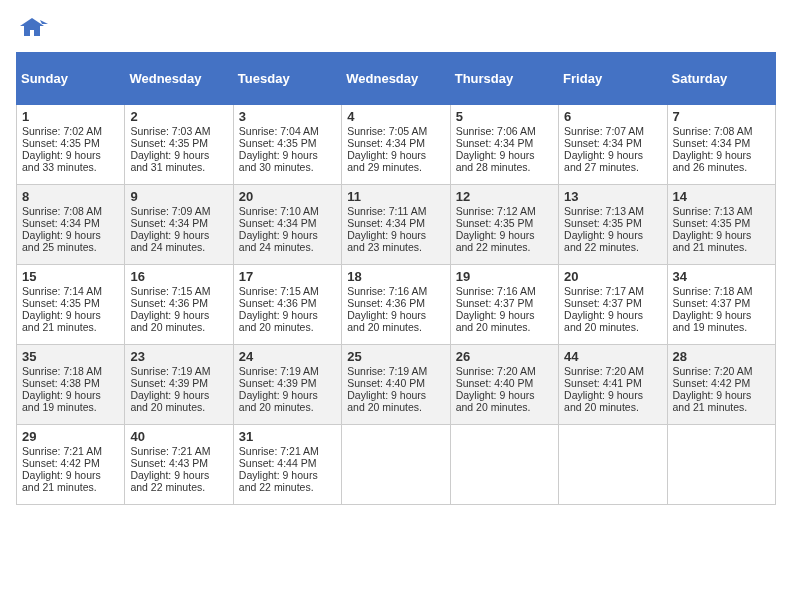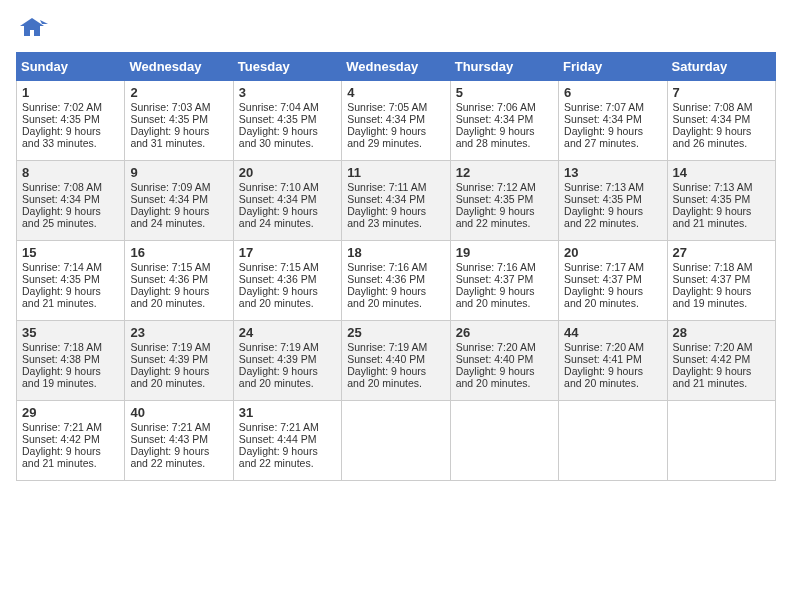--- a/index.html
+++ b/index.html
@@ -46,21 +46,21 @@
     .calendar-table {
       width: 100%;
       border-collapse: collapse;
       table-layout: fixed;
     }
     .calendar-table th {
       background: #4472C4;
       color: #fff;
       font-size: 13px;
       font-weight: bold;
-      padding: 6px 4px;
+      padding: 18px 4px;
       text-align: left;
       border: 1px solid #4472C4;
     }
     .calendar-table td {
       border: 1px solid #ccc;
       vertical-align: top;
       padding: 4px 5px;
       font-size: 10.5px;
       color: #333;
       height: 80px;
@@ -130,21 +130,21 @@
         <td><span class="day-number">13</span><span>Sunrise: 7:13 AM</span><br><span>Sunset: 4:35 PM</span><br><span>Daylight: 9 hours and 22 minutes.</span></td>
         <td><span class="day-number">14</span><span>Sunrise: 7:13 AM</span><br><span>Sunset: 4:35 PM</span><br><span>Daylight: 9 hours and 21 minutes.</span></td>
       </tr>
       <tr>
         <td><span class="day-number">15</span><span>Sunrise: 7:14 AM</span><br><span>Sunset: 4:35 PM</span><br><span>Daylight: 9 hours and 21 minutes.</span></td>
         <td><span class="day-number">16</span><span>Sunrise: 7:15 AM</span><br><span>Sunset: 4:36 PM</span><br><span>Daylight: 9 hours and 20 minutes.</span></td>
         <td><span class="day-number">17</span><span>Sunrise: 7:15 AM</span><br><span>Sunset: 4:36 PM</span><br><span>Daylight: 9 hours and 20 minutes.</span></td>
         <td><span class="day-number">18</span><span>Sunrise: 7:16 AM</span><br><span>Sunset: 4:36 PM</span><br><span>Daylight: 9 hours and 20 minutes.</span></td>
         <td><span class="day-number">19</span><span>Sunrise: 7:16 AM</span><br><span>Sunset: 4:37 PM</span><br><span>Daylight: 9 hours and 20 minutes.</span></td>
         <td><span class="day-number">20</span><span>Sunrise: 7:17 AM</span><br><span>Sunset: 4:37 PM</span><br><span>Daylight: 9 hours and 20 minutes.</span></td>
-        <td><span class="day-number">27</span><span>Sunrise: 7:18 AM</span><br><span>Sunset: 4:37 PM</span><br><span>Daylight: 9 hours and 19 minutes.</span></td>
+        <td><span class="day-number">34</span><span>Sunrise: 7:18 AM</span><br><span>Sunset: 4:37 PM</span><br><span>Daylight: 9 hours and 19 minutes.</span></td>
       </tr>
       <tr>
         <td><span class="day-number">35</span><span>Sunrise: 7:18 AM</span><br><span>Sunset: 4:38 PM</span><br><span>Daylight: 9 hours and 19 minutes.</span></td>
         <td><span class="day-number">23</span><span>Sunrise: 7:19 AM</span><br><span>Sunset: 4:39 PM</span><br><span>Daylight: 9 hours and 20 minutes.</span></td>
         <td><span class="day-number">24</span><span>Sunrise: 7:19 AM</span><br><span>Sunset: 4:39 PM</span><br><span>Daylight: 9 hours and 20 minutes.</span></td>
         <td><span class="day-number">25</span><span>Sunrise: 7:19 AM</span><br><span>Sunset: 4:40 PM</span><br><span>Daylight: 9 hours and 20 minutes.</span></td>
         <td><span class="day-number">26</span><span>Sunrise: 7:20 AM</span><br><span>Sunset: 4:40 PM</span><br><span>Daylight: 9 hours and 20 minutes.</span></td>
         <td><span class="day-number">44</span><span>Sunrise: 7:20 AM</span><br><span>Sunset: 4:41 PM</span><br><span>Daylight: 9 hours and 20 minutes.</span></td>
         <td><span class="day-number">28</span><span>Sunrise: 7:20 AM</span><br><span>Sunset: 4:42 PM</span><br><span>Daylight: 9 hours and 21 minutes.</span></td>
       </tr>

